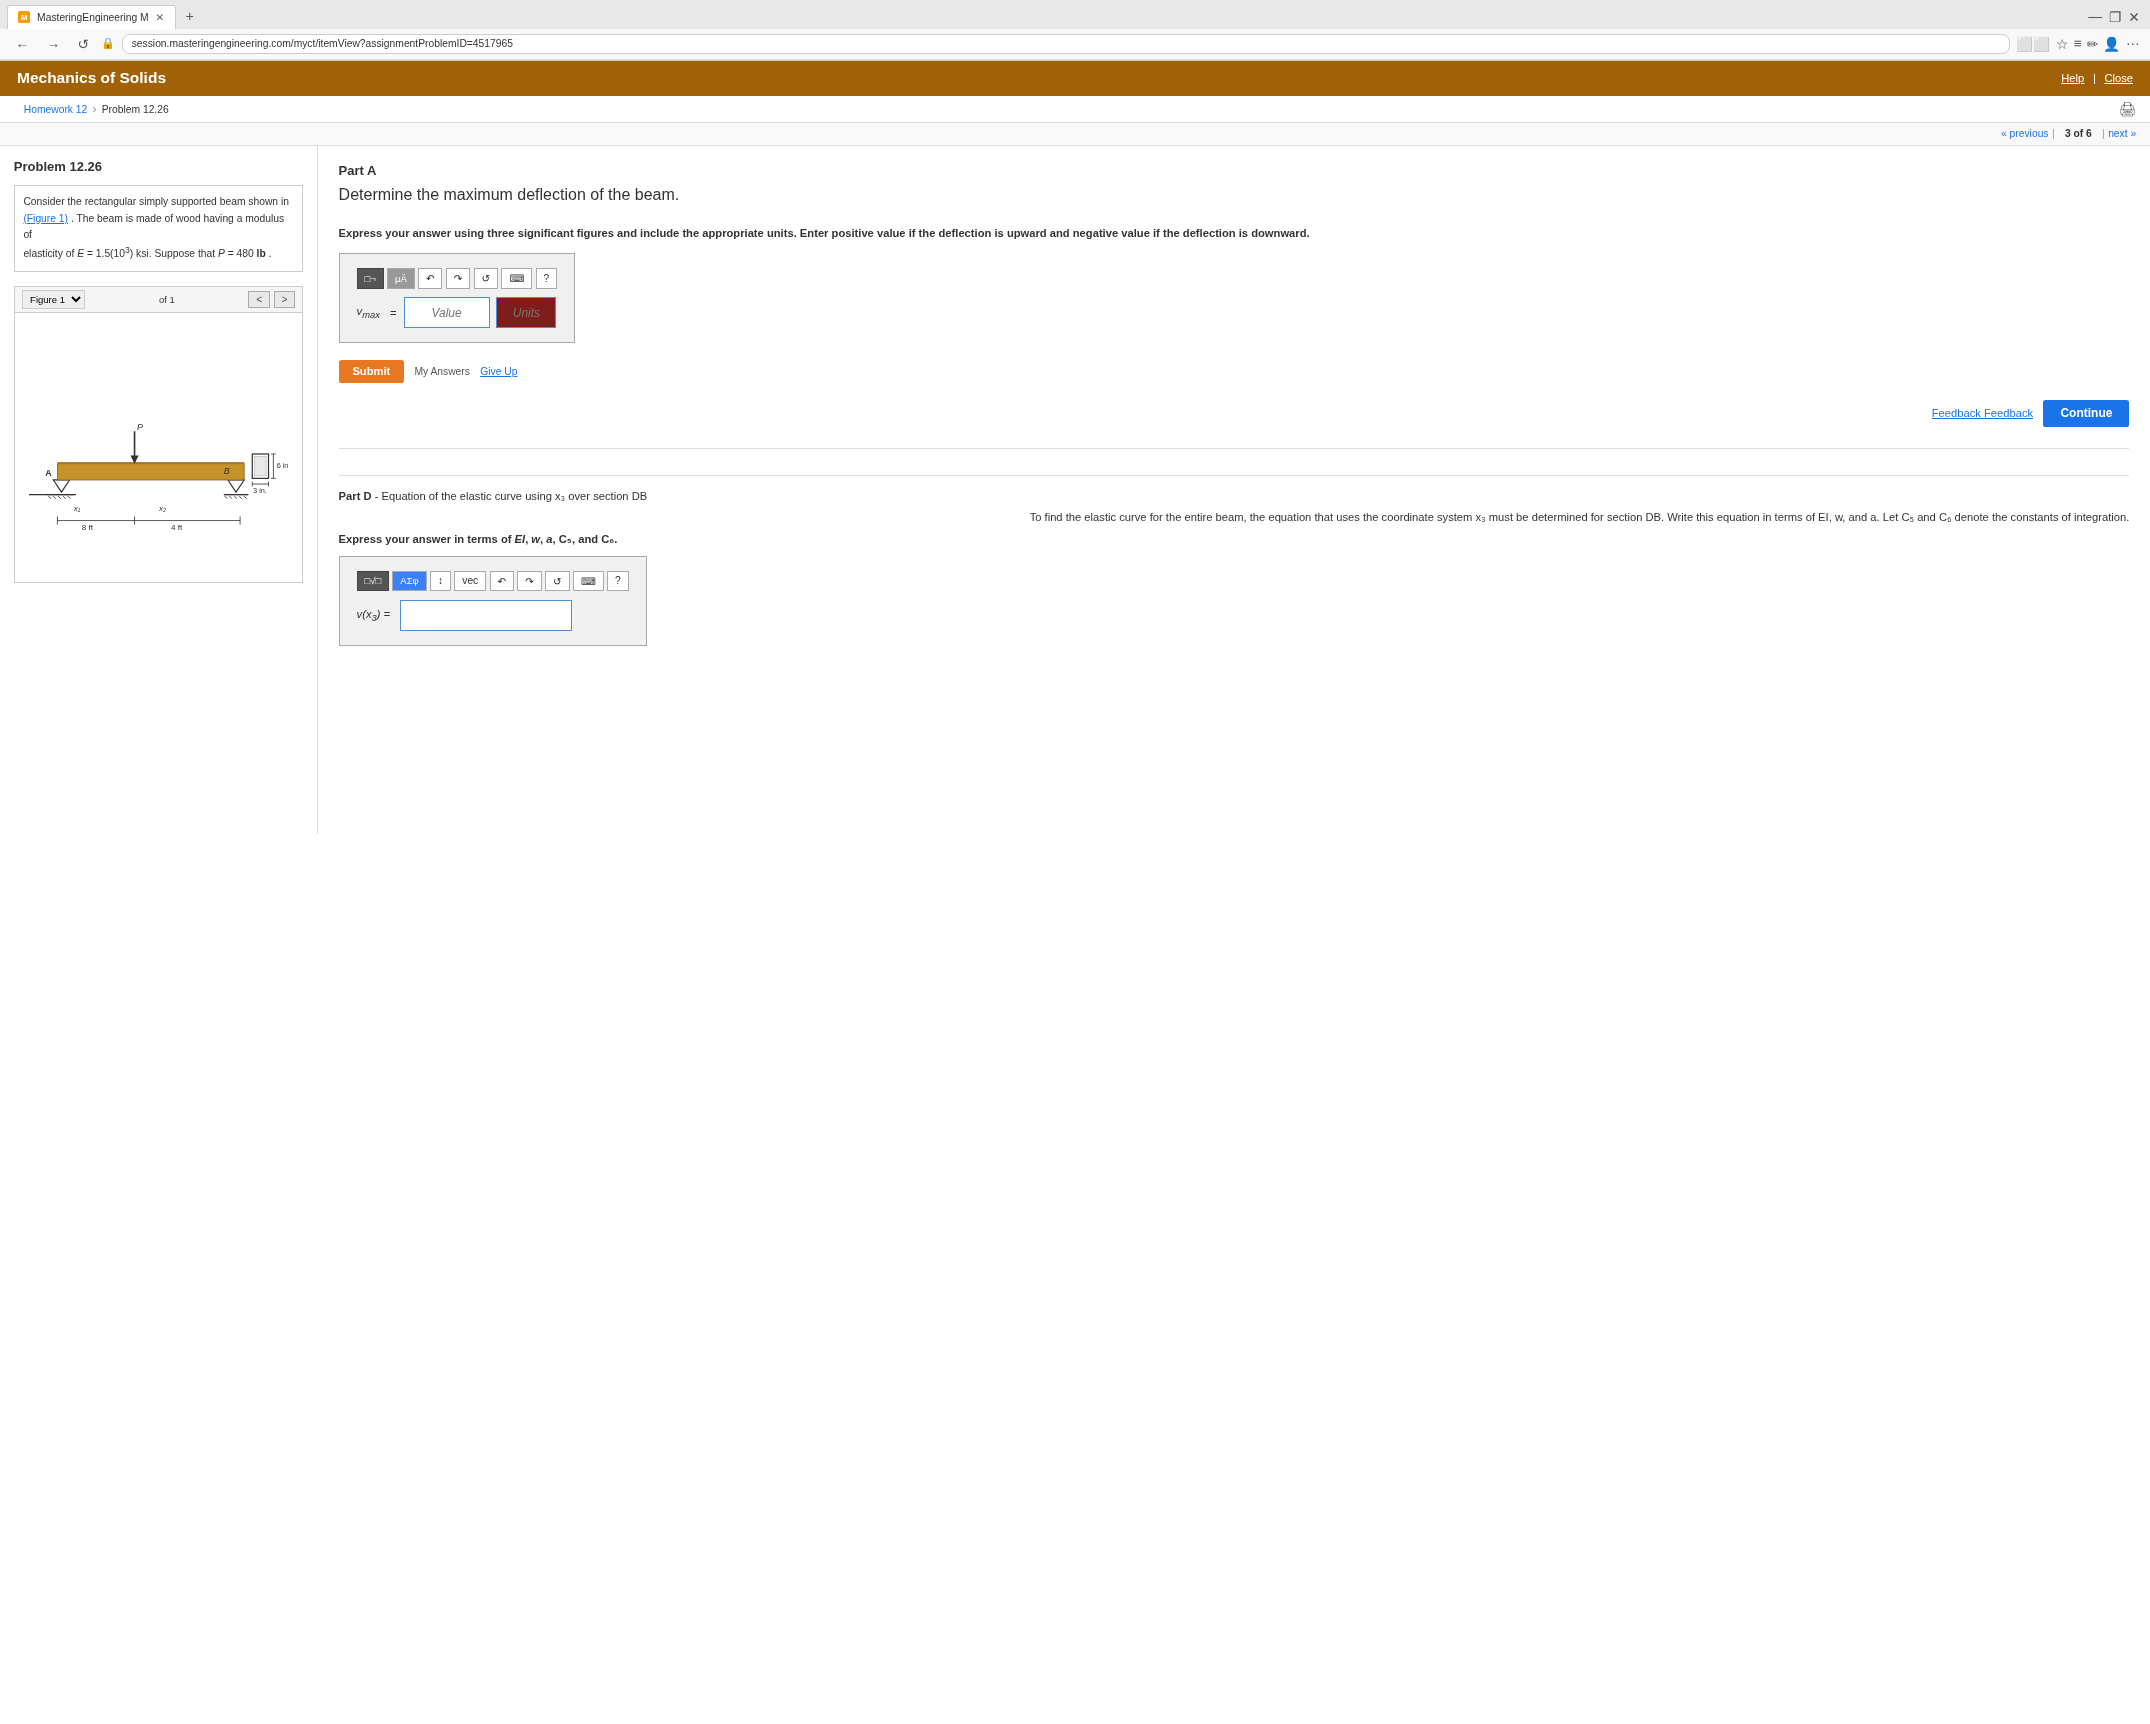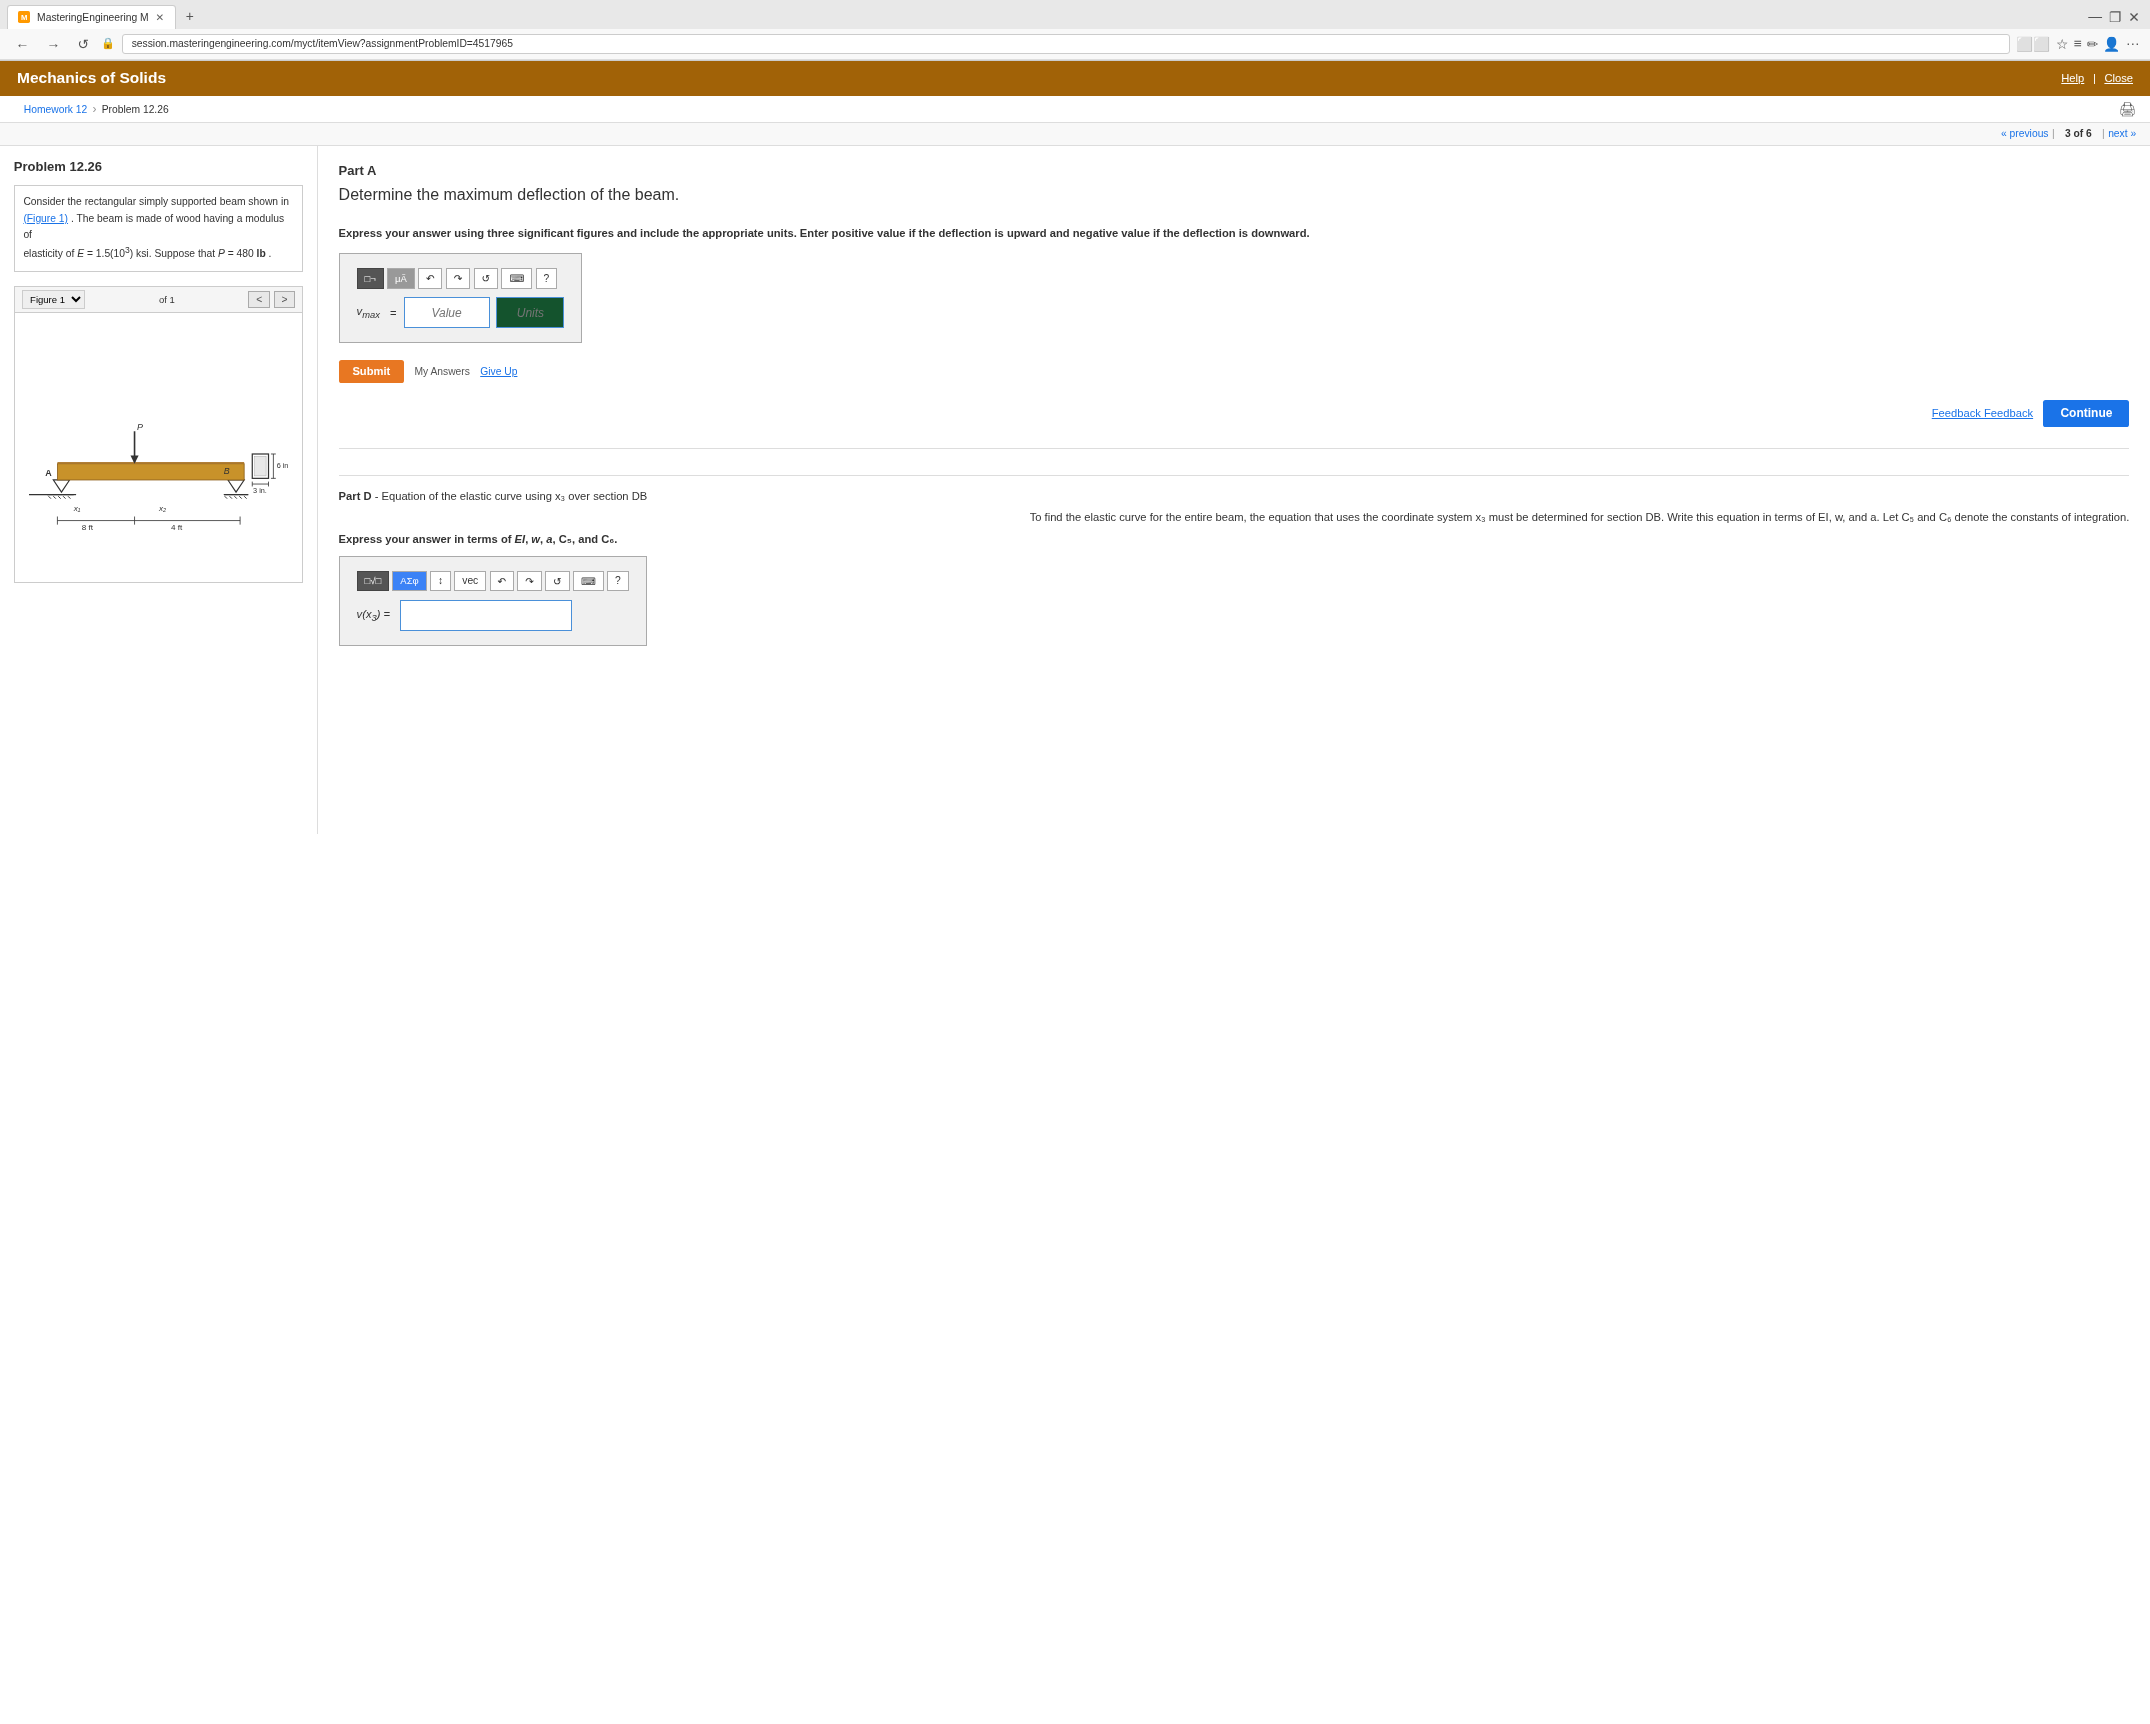--- a/index.html
+++ b/index.html
@@ -11,21 +11,21 @@
     .tab { display: flex; align-items: center; background: #fff; border: 0.9px solid #ccc; border-bottom: none; padding: 5.2px 10.3px; margin-left: 6.9px; font-size: 10.3px; border-radius: 3.4px 3.4px 0 0; gap: 6.9px; }
     .tab-favicon { width: 12px; height: 12px; background: #f90; border-radius: 1.7px; font-size: 7.7px; display: flex; align-items: center; justify-content: center; }
     .tab-close { color: #666; cursor: pointer; font-size: 10.3px; }
     .tab-add { background: none; border: none; margin-left: 3.4px; font-size: 13.8px; cursor: pointer; color: #555; padding: 3.4px 6.9px; }
     .window-controls { margin-left: auto; display: flex; gap: 6.9px; padding-right: 10.3px; font-size: 13.8px; color: #555; }
     .window-controls span { cursor: pointer; }
 
     .address-bar { display: flex; align-items: center; padding: 5.2px 10.3px; gap: 6.9px; border-bottom: 0.9px solid #ddd; background: #f8f8f8; }
     .nav-btn { background: none; border: none; font-size: 13.8px; cursor: pointer; color: #555; padding: 1.7px 5.2px; }
     .nav-btn:disabled { color: #bbb; cursor: default; }
-    .url-bar { flex: 1; padding: 3.4px 8.6px; border: 0.9px solid #ccc; border-radius: 3px; font-size: 10.3px; background: #fff; color: #333; }
+    .url-bar { flex: 1; padding: 3.4px 8.6px; border: 0.9px solid #ccc; border-radius: 8px; font-size: 10.3px; background: #fff; color: #333; }
     .toolbar-icons { display: flex; gap: 5.2px; align-items: center; color: #555; font-size: 13.8px; }
 
     
     .app-header { background: #a16207; padding: 8.6px 17px; display: flex; justify-content: space-between; align-items: center; }
     .app-title { color: #fff; font-size: 15.5px; font-weight: bold; }
     .header-links { display: flex; gap: 8.6px; }
     .header-link { color: #fff; text-decoration: underline; font-size: 11.2px; cursor: pointer; }
     .header-sep { color: #fff; }
 
     
@@ -68,21 +68,21 @@
     .part-instruction strong { font-weight: bold; }
 
     
     .answer-box { border: 0.9px solid #aaa; padding: 13.8px 17px; display: inline-block; background: #f0f0f0; margin-bottom: 10.3px; }
     .math-toolbar { display: flex; gap: 3.4px; margin-bottom: 8.6px; }
     .math-btn { background: #fff; border: 0.9px solid #aaa; padding: 3.4px 6.9px; cursor: pointer; font-size: 10.3px; color: #333; }
     .math-btn-icon { background: #555; color: #fff; border: 0.9px solid #444; padding: 3.4px 6.9px; cursor: pointer; font-size: 10.3px; display: flex; align-items: center; }
     .answer-row { display: flex; align-items: center; gap: 6.9px; }
     .answer-label { font-size: 11.2px; font-style: italic; margin-right: 3.4px; }
     .value-input { width: 86px; height: 31px; border: 1.7px solid #4a90d9; padding: 3.4px 6.9px; font-size: 12px; color: #999; font-style: italic; background: #fff; text-align: center; }
-    .units-input { width: 68px; height: 31px; border: 0.9px solid #4a90d9; padding: 3.4px 6.9px; font-size: 12px; color: #999; font-style: italic; background: #14532d; text-align: center; }
+    .units-input { width: 60px; height: 31px; border: 0.9px solid #4a90d9; padding: 3.4px 6.9px; font-size: 12px; color: #999; font-style: italic; background: #7f1d1d; text-align: center; }
 
     
     .action-row { display: flex; align-items: center; gap: 10.3px; margin-top: 6.9px; }
     .submit-btn { background: #e87722; color: #fff; border: none; padding: 5.2px 13.8px; font-size: 11.2px; font-weight: bold; cursor: pointer; border-radius: 2.6px; }
     .my-answers-link { color: #555; font-size: 10.3px; }
     .give-up-link { color: #1a73e8; font-size: 10.3px; text-decoration: underline; cursor: pointer; }
 
     
     .bottom-action-row { display: flex; justify-content: flex-end; align-items: center; gap: 10.3px; margin-top: 17px; }
     .provide-feedback-link { color: #1a73e8; text-decoration: underline; font-size: 11.2px; cursor: pointer; }

